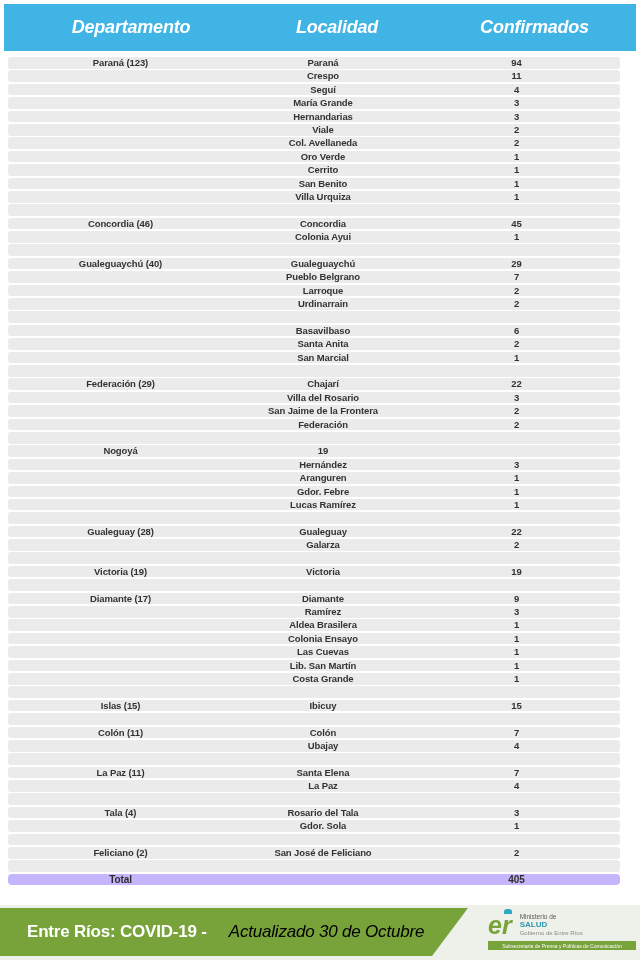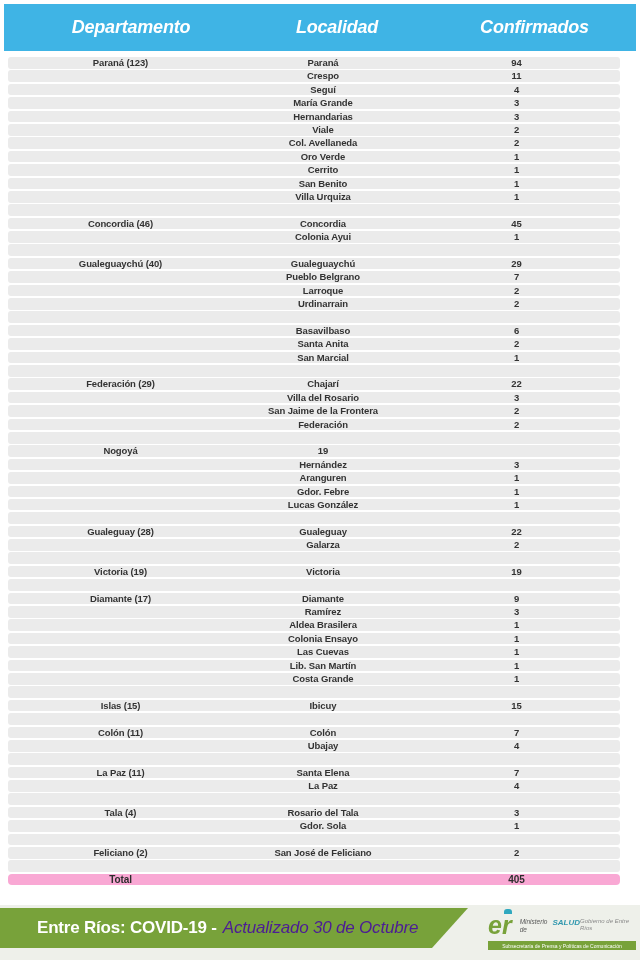--- a/index.html
+++ b/index.html
@@ -20,45 +20,45 @@
   
   .table-body{position:absolute;left:8px;top:57px;width:612px;}
   .row{
     height:11.6px;margin-bottom:1.8px;background:#ebebeb;border-radius:3px;
     display:grid;grid-template-columns:225px 180px 1fr;align-items:center;
   }
   .row span{
     font-size:9.5px;font-weight:bold;color:#333333;text-align:center;
     line-height:11.6px;white-space:nowrap;letter-spacing:-0.1px;
   }
-  .row.total{background:#f9a8d4;border-radius:4px;}
+  .row.total{background:#c4b5fd;border-radius:4px;}
   .row.total span{color:#2d2d2d;font-size:10px;}
   
   .footer{
     position:absolute;left:0;top:905px;width:640px;height:55px;background:#eef0ea;
   }
   .green-banner{
-    position:absolute;left:0;top:3px;width:468px;height:40px;background:#78a23a;
+    position:absolute;left:0;top:3px;width:468px;height:48px;background:#78a23a;
     clip-path:polygon(0 0,100% 0,calc(100% - 36px) 100%,0 100%);
-    display:flex;align-items:center;padding-left:37px;box-sizing:border-box;
+    display:flex;align-items:center;padding-left:27px;box-sizing:border-box;
   }
   .banner-title{color:#ffffff;font-size:17px;font-weight:bold;letter-spacing:-0.2px;}
-  .banner-sub{color:#4c1d95;font-size:17px;font-style:italic;margin-left:6px;letter-spacing:-0.2px;}
+  .banner-sub{color:#000000;font-size:17px;font-style:italic;margin-left:22px;letter-spacing:-0.2px;}
   
   .logo{position:absolute;left:488px;top:8px;width:148px;}
-  .logo-top{display:flex;align-items:center;}
+  .logo-top{display:flex;align-items:flex-start;}
   .er-mark{
     position:relative;font-weight:bold;font-style:italic;color:#78a23a;
     font-size:25px;line-height:25px;margin-right:8px;
   }
   .er-cap{
     position:absolute;top:-4px;right:0px;width:8px;height:5px;
     background:#2fa8bf;border-radius:3px 3px 0 0;
   }
-  .logo-lines{display:flex;line-height:1.15;font-style:italic;}
+  .logo-lines{display:flex;flex-direction:column;line-height:1.15;}
   .logo-lines .l1{font-size:6.5px;color:#5a5a5a;}
   .logo-lines .l2{font-size:8px;font-weight:bold;color:#2f97ae;}
   .logo-lines .l3{font-size:6px;color:#8a8a8a;}
   .logo-bar{
     margin-top:3px;background:#78a23a;height:9px;width:148px;
     display:flex;align-items:center;justify-content:center;
   }
   .logo-bar span{color:#ffffff;font-size:5px;white-space:nowrap;}
 </style>
 </head>
@@ -213,21 +213,21 @@
           <span>Aranguren</span>
           <span>1</span>
         </div>
         <div class="row">
           <span></span>
           <span>Gdor. Febre</span>
           <span>1</span>
         </div>
         <div class="row">
           <span></span>
-          <span>Lucas González</span>
+          <span>Lucas Ramírez</span>
           <span>1</span>
         </div>
         <div class="row spacer"></div>
         <div class="row">
           <span>Gualeguay (28)</span>
           <span>Gualeguay</span>
           <span>22</span>
         </div>
         <div class="row">
           <span></span>

